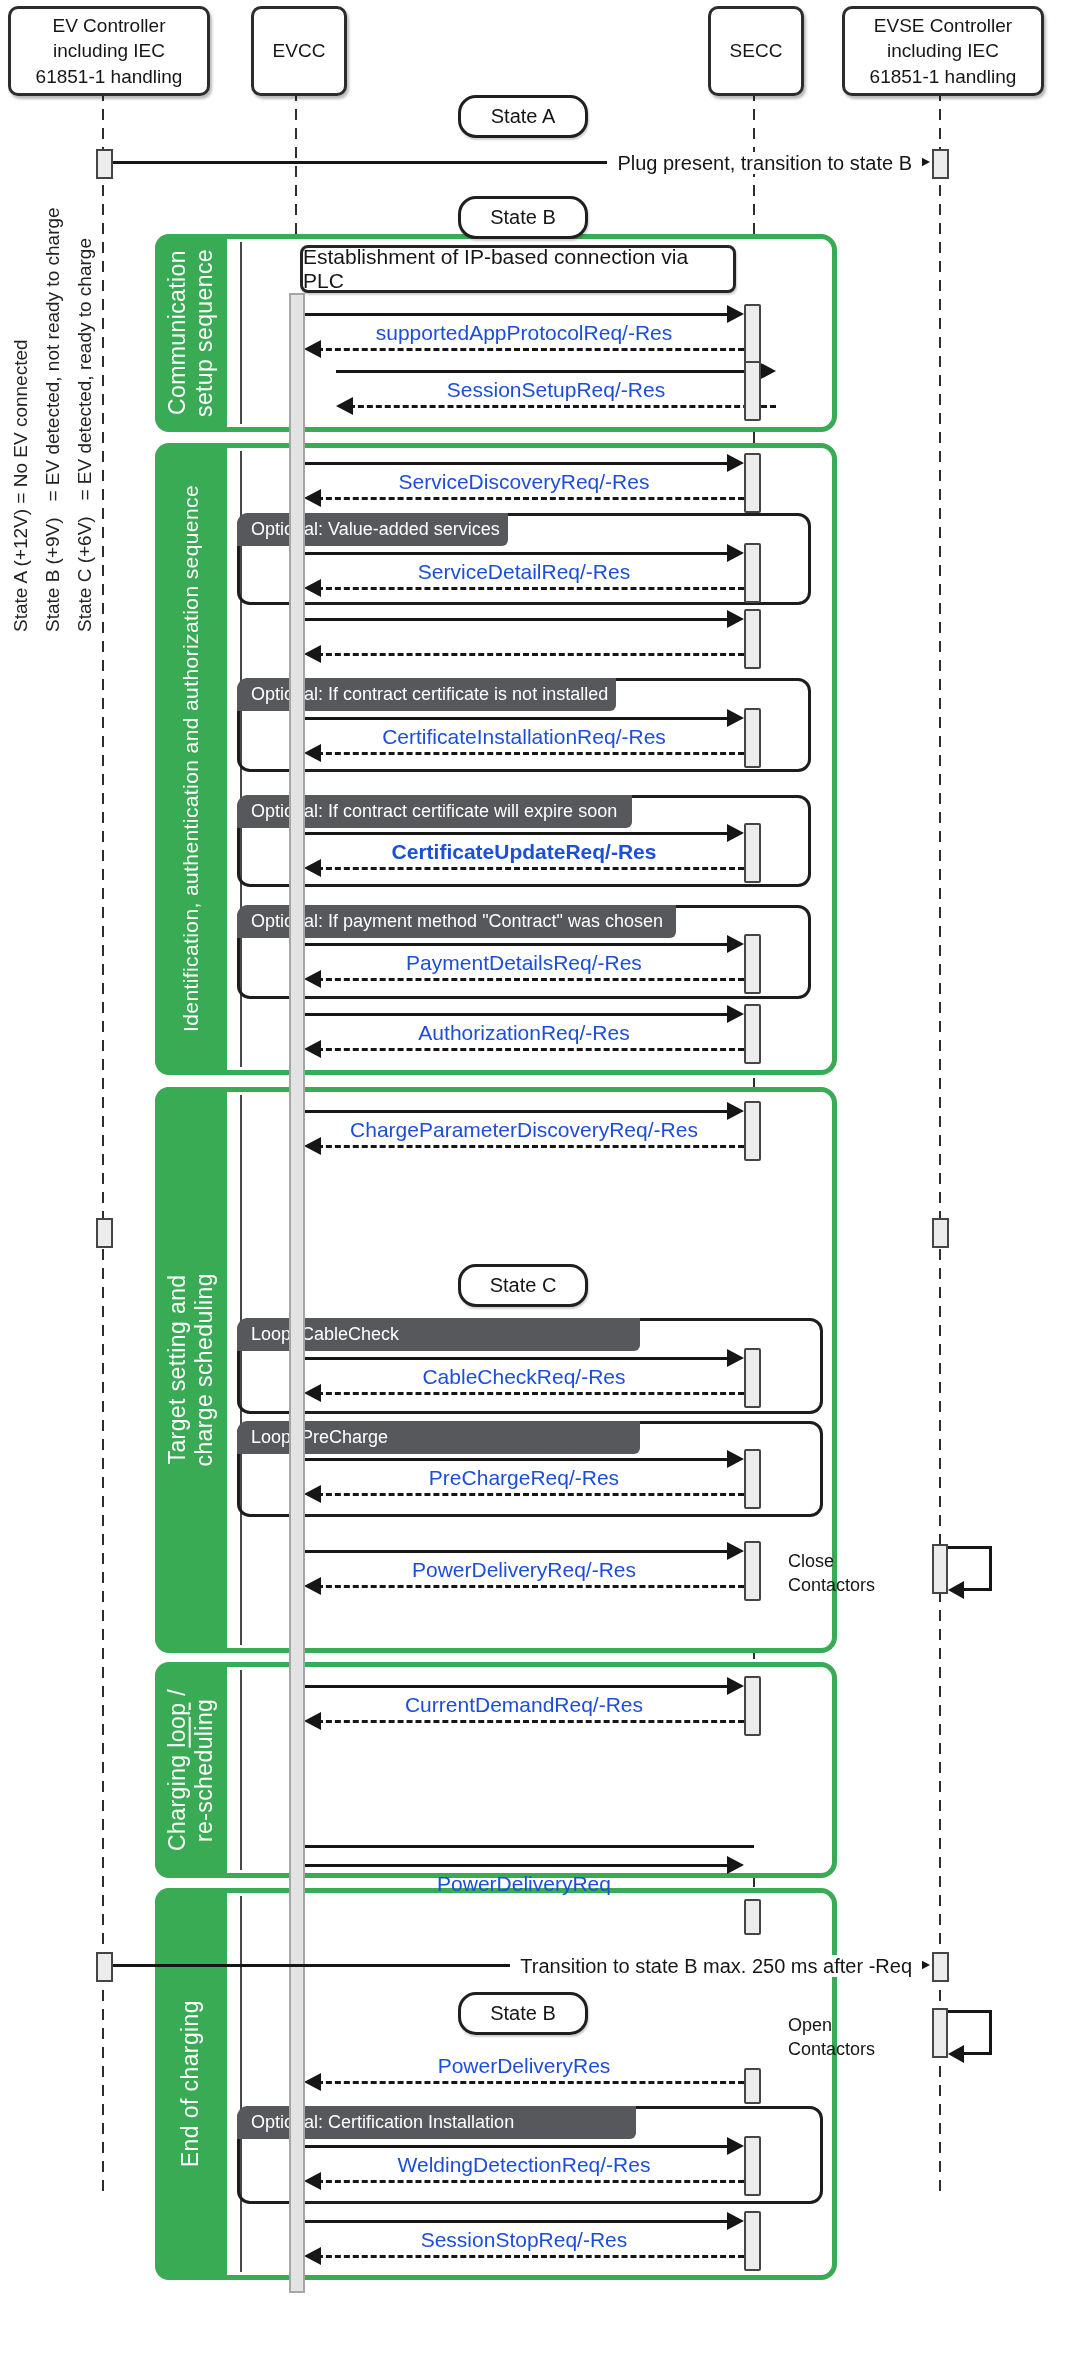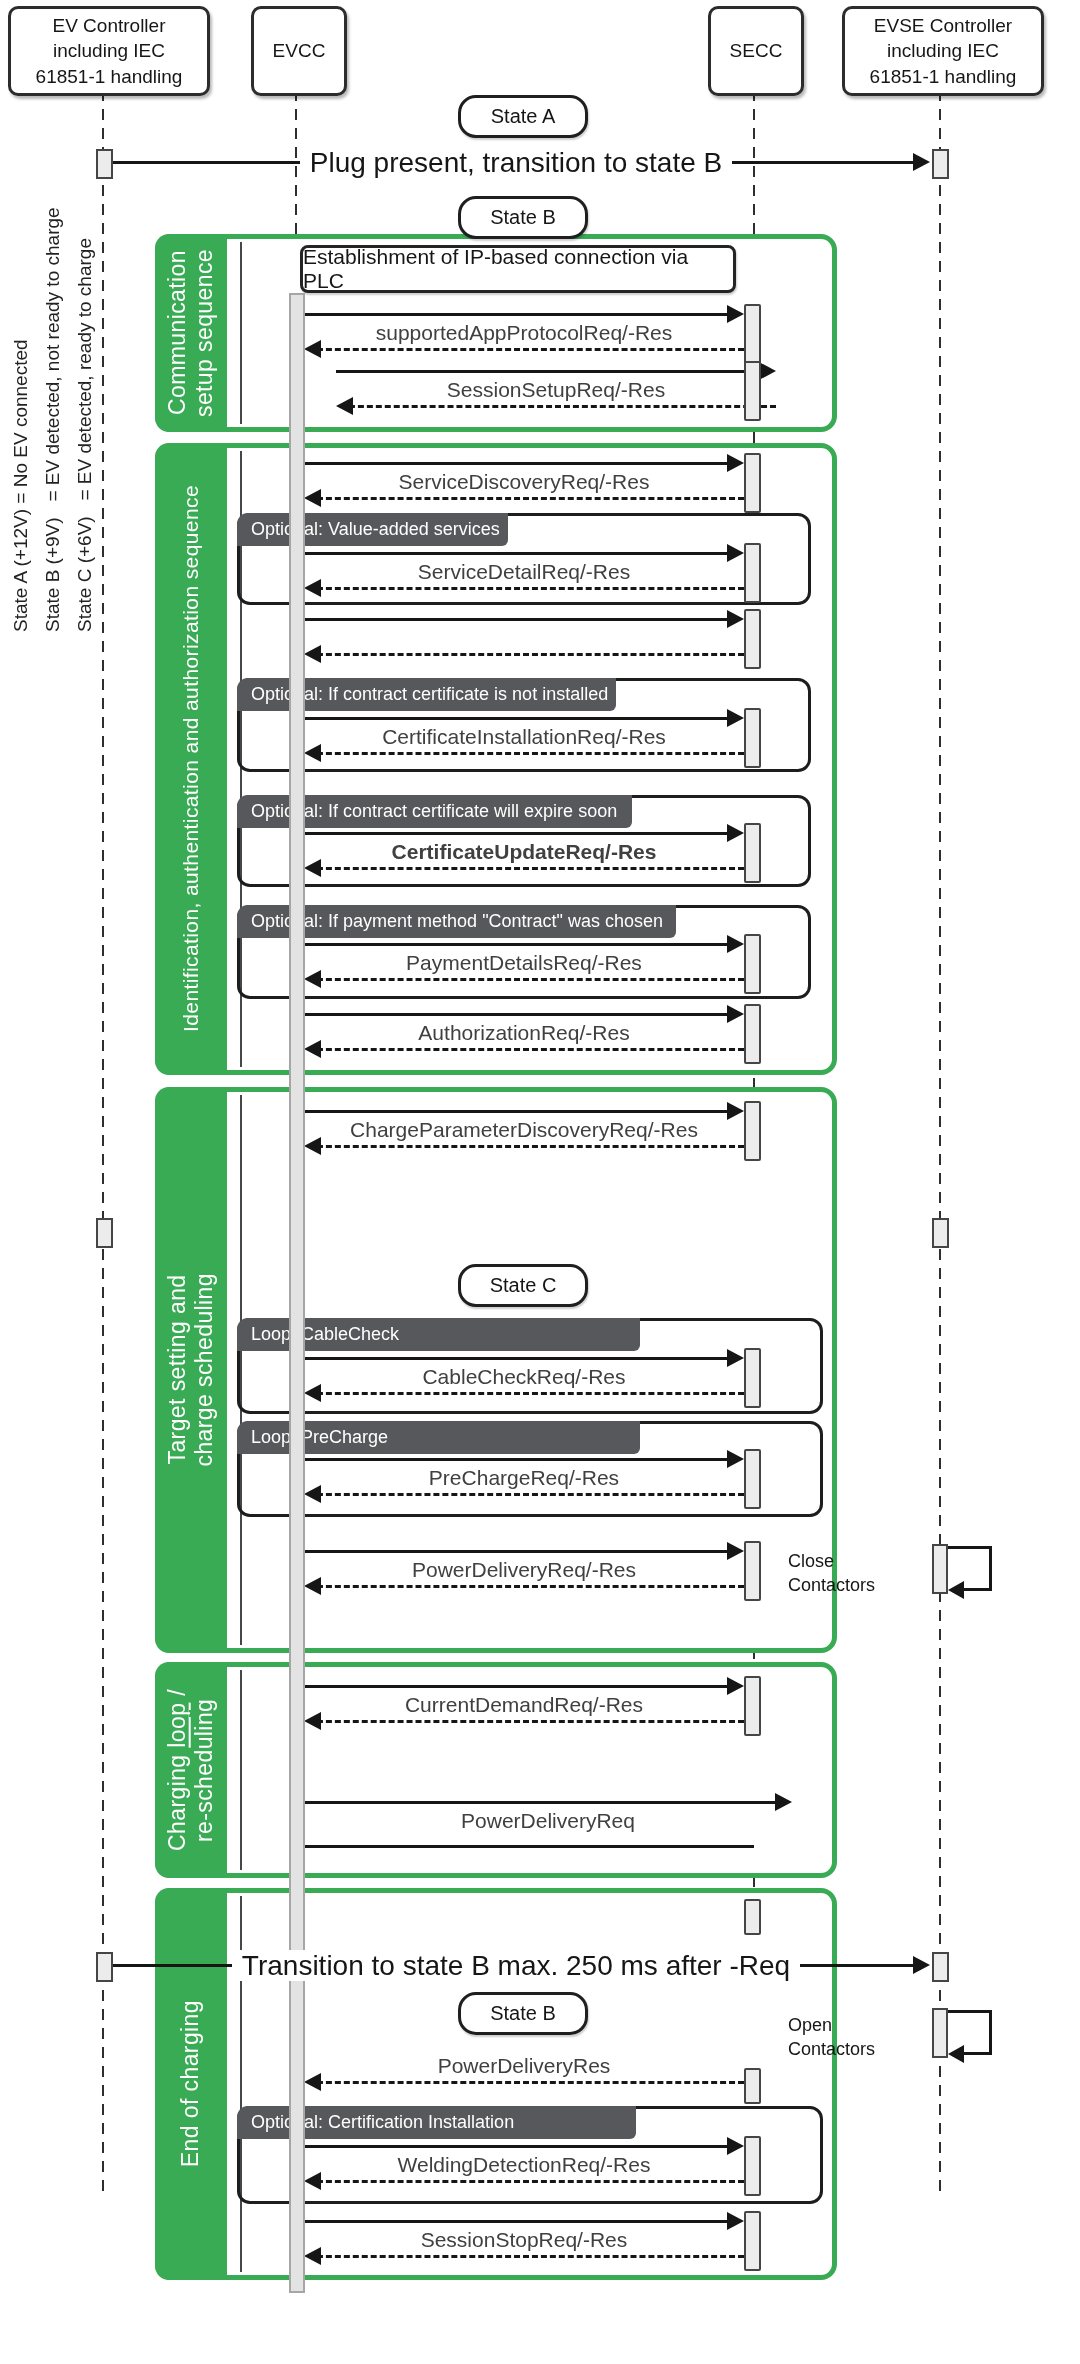--- a/index.html
+++ b/index.html
@@ -37,38 +37,38 @@
   .inner-line { position:absolute; left:80px; top:3px; bottom:3px; width:2px; background:#474747; }
 
   
   .msg { position:absolute; left:304px; width:440px; z-index:4; }
   .arrS { position:absolute; left:0; right:4px; top:0; height:3px; background:var(--ink); }
   .arrS::after { content:""; position:absolute; right:-4px; top:-8px; width:0; height:0;
                  border-left:17px solid var(--ink); border-top:9px solid transparent; border-bottom:9px solid transparent; }
   .arrD { position:absolute; left:4px; right:0; bottom:0; height:0; border-top:3px dashed var(--ink); }
   .arrD::before { content:""; position:absolute; left:-4px; top:-11px; width:0; height:0;
                   border-right:17px solid var(--ink); border-top:9px solid transparent; border-bottom:9px solid transparent; }
-  .mlabel { position:absolute; left:0; right:0; top:8px; text-align:center; font-size:21px; color:#404040; }
+  .mlabel { position:absolute; left:0; right:0; top:8px; text-align:center; font-size:21px; color:#1d4ed8; }
 
   
   .act { position:absolute; left:744px; width:13px; background:#ececec; border:2px solid #454545;
          border-radius:2px; z-index:4; }
 
   
   .frag { position:absolute; border:3px solid #1d1d1d; border-radius:13px; background:transparent; z-index:3; }
   .frag-bar { position:absolute; left:-3px; top:-3px; height:33px; background:var(--bar); color:#fff;
               font-size:18px; display:flex; align-items:center; padding:0 14px; box-sizing:border-box;
               border-radius:11px 0 6px 0; white-space:nowrap; }
 
   
   .trans { position:absolute; left:110px; width:820px; height:30px; z-index:8; }
   .tline { position:absolute; left:0; right:4px; top:13px; height:3px; background:var(--ink); }
   .tline::after { content:""; position:absolute; right:-4px; top:-8px; width:0; height:0;
                   border-left:17px solid var(--ink); border-top:9px solid transparent; border-bottom:9px solid transparent; }
-  .tlabel { position:absolute; left:0; right:8px; top:0; height:30px; line-height:30px; text-align:center; font-size:28px; }
+  .tlabel { position:absolute; left:0; right:8px; top:0; height:30px; line-height:30px; text-align:right; font-size:20px; }
   .tlabel span { background:#fff; padding:0 10px; }
   .tbox { position:absolute; width:13px; height:26px; background:#ececec; border:2px solid #454545; z-index:9; }
 
   
   .sm-seg { position:absolute; background:var(--ink); z-index:6; }
   .sm-arr { position:absolute; width:0; height:0; border-right:16px solid var(--ink);
             border-top:9px solid transparent; border-bottom:9px solid transparent; z-index:6; }
   .self-act { position:absolute; width:12px; background:#ececec; border:2px solid #454545; z-index:6; }
   .annot { position:absolute; left:788px; width:134px; white-space:pre-line;
            font-size:18px; line-height:1.35; z-index:6; }
@@ -263,21 +263,21 @@
   </div>
   <div class="act" style="top:2136px; height:56px;"></div>
 
   <div class="msg" style="top:2220px; height:38px;">
     <div class="arrS"></div>
     <div class="mlabel">SessionStopReq/-Res</div>
     <div class="arrD"></div>
   </div>
   <div class="act" style="top:2211px; height:56px;"></div>
 
-  <div class="msg" style="top:1801px; height:36px;padding-left:48px;">
+  <div class="msg" style="top:1864px; height:36px;">
     <div class="arrS"></div>
     <div class="mlabel">PowerDeliveryReq</div>
   </div>
   <div class="act" style="top:1899px; height:32px;"></div>
 
   <div class="msg" style="top:2054px; height:30px;">
     <div class="mlabel" style="top:0;text-align:center;">PowerDeliveryRes</div>
     <div class="arrD"></div>
   </div>
   <div class="act" style="top:2068px; height:32px;"></div>

